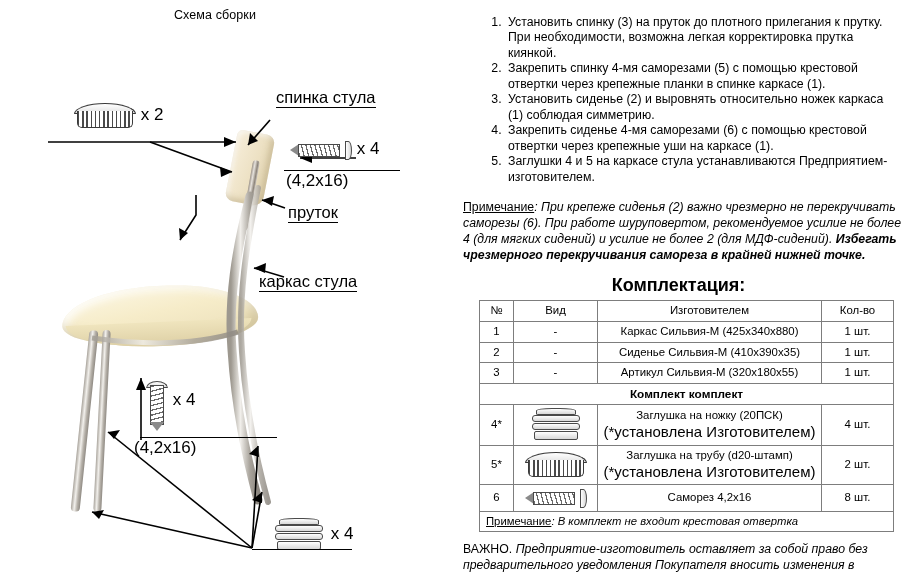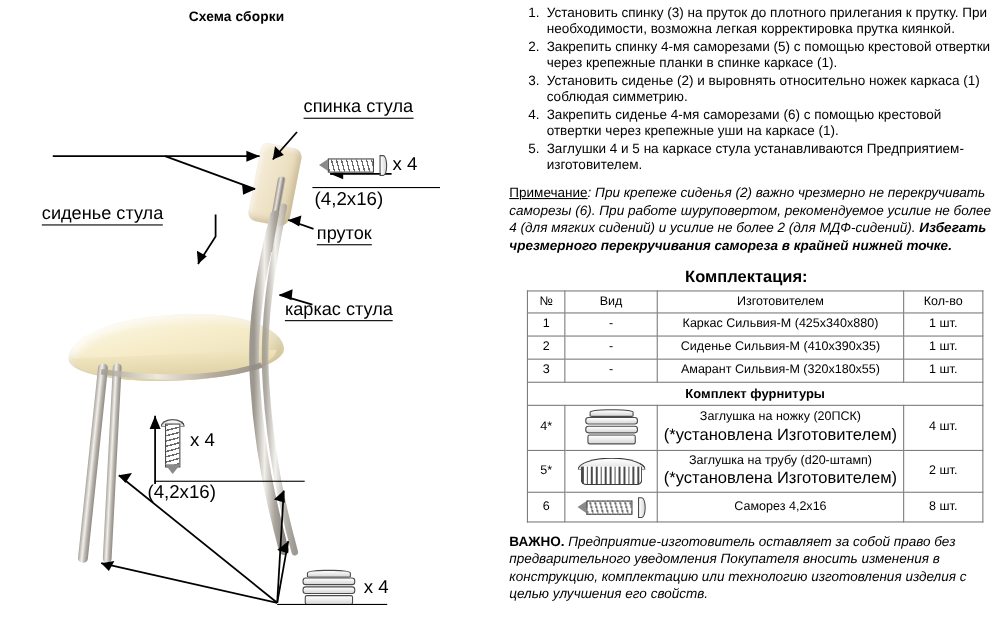--- a/index.html
+++ b/index.html
@@ -7,21 +7,21 @@
     width:910px;height:575px;background:#fff;overflow:hidden;
     font-family:"Liberation Sans","DejaVu Sans",sans-serif;
     color:#000;position:relative;
   }
   .page{position:relative;width:910px;height:575px;}
 
   
   .left{position:absolute;left:0;top:0;width:460px;height:575px;}
   .title-main{
     position:absolute;left:0;top:8px;width:430px;text-align:center;
-    font-size:12.5px;font-weight:bold;letter-spacing:.1px;
+    font-size:12.5px;font-weight:normal;letter-spacing:.1px;
   }
   .title-sub{
     position:absolute;left:0;top:39px;width:430px;text-align:center;
     font-size:12.5px;
   }
   .title-sub b{font-weight:bold;}
 
   
   .chair{position:absolute;left:0;top:0;width:460px;height:575px;}
   .seat{
@@ -122,30 +122,30 @@
     background:linear-gradient(90deg,#fff,#d8d8d8);box-sizing:border-box;
   }
 
   
   .right{position:absolute;left:463px;top:0;width:447px;height:575px;}
   .r-title{
     text-align:center;font-size:12.6px;font-weight:bold;
     margin:8px 0 4px 0;letter-spacing:.1px;
   }
   ol.steps{
-    margin:4px;padding-left:27px;font-size:12.3px;line-height:1.26;
+    margin:15px;padding-left:27px;font-size:12.3px;line-height:1.26;
   }
   ol.steps li{margin-bottom:0px;padding-left:3px;}
   .note{
     font-size:12.3px;line-height:1.3;margin-top:9px;font-style:italic;
   }
   .note .hdr{font-style:normal;text-decoration:underline;}
   .note b{font-weight:bold;font-style:italic;}
   .kompl{
-    text-align:center;font-weight:bold;font-size:15px;margin:11px 16px 4px 0;
+    text-align:center;font-weight:bold;font-size:18px;margin:11px 16px 4px 0;
   }
   table.parts{
     border-collapse:collapse;width:414px;margin:0 auto;
     font-size:11.4px;table-layout:fixed;
   }
   table.parts td,table.parts th{
     border:1px solid #7d7d7d;padding:3px 2px;text-align:center;vertical-align:middle;
     font-weight:400;line-height:1.2;
   }
   .c-num{width:34px;}
@@ -153,21 +153,21 @@
   .c-name{width:224px;}
   .c-qty{width:72px;}
   tr.sub td{font-weight:bold;font-size:11.8px;padding:3px 0;}
   td.idb{font-weight:bold;}
   .sm-note{font-size:15px;display:block;}
   tr.tnote td{text-align:left;padding:3px 6px;font-size:11.3px;font-style:italic;}
   tr.tnote u{font-style:normal;}
   .vazhno{
     font-size:12.3px;line-height:1.3;margin-top:10px;font-style:italic;
   }
-  .vazhno b{font-style:normal;font-weight:bold;}
+  .vazhno b{font-style:normal;font-weight:normal;}
 </style>
 </head>
 <body>
 
 <div class="page">
 
   <div class="left">
 
     <div class="title-main">Схема сборки</div>
 
@@ -228,24 +228,29 @@
         <polygon points="254,268 266,263 265,273"></polygon>
         <polygon points="300,158 312,153 312,163"></polygon>
         <polygon points="141,378 136,390 146,390"></polygon>
         <polygon points="108,432 120,430 114,439"></polygon>
         <polygon points="92,512 104,510 99,519"></polygon>
         <polygon points="262,492 252,500 262,503"></polygon>
         <polygon points="258,446 249,454 259,457"></polygon>
       </g>
     </svg>
 
+    <div class="qty" style="left:74px;top:103px;">
+      <span class="cap-round">
+        <span class="top"></span><span class="body"></span>
+      </span>
+      <span>x 2</span>
+    </div>
 
     <div class="dlabel" style="left:276px;top:88px;">спинка стула</div>
 
-    <div class="dlabel" style="left:38px;top:185px;">сиденье стула</div>
 
     <div class="dlabel" style="left:288px;top:203px;">пруток</div>
 
     <div class="dlabel" style="left:259px;top:272px;">каркас стула</div>
 
     <div class="qty" style="left:290px;top:140px;">
       <span class="screw-h">
         <span class="tip"></span><span class="shank"></span><span class="head"></span>
       </span>
       <span>x 4</span>
@@ -310,26 +315,26 @@
         </tr>
         <tr>
           <td>2</td>
           <td>-</td>
           <td>Сиденье Сильвия-М (410х390х35)</td>
           <td>1 шт.</td>
         </tr>
         <tr>
           <td>3</td>
           <td>-</td>
-          <td>Амарант Сильвия-М (320х180х55)</td>
+          <td>Артикул Сильвия-М (320х180х55)</td>
           <td>1 шт.</td>
         </tr>
 
         <tr class="sub">
-          <td colspan="4">Комплект фурнитуры</td>
+          <td colspan="4">Комплект комплект</td>
         </tr>
 
         <tr>
           <td class="idb">4*</td>
           <td>
             <span class="cap-leg"><i></i><i></i><i></i><i></i></span>
           </td>
           <td>
             <span>Заглушка на ножку (20ПСК)</span>
             <span class="sm-note">(*установлена Изготовителем)</span>
@@ -349,18 +354,21 @@
         </tr>
         <tr>
           <td>6</td>
           <td>
             <span class="screw-h"><span class="tip"></span><span class="shank"></span><span class="head"></span></span>
           </td>
           <td>Саморез 4,2х16</td>
           <td>8 шт.</td>
         </tr>
 
+        <tr class="tnote">
+          <td colspan="4"><u>Примечание</u><span>: В комплект не входит крестовая отвертка</span></td>
+        </tr>
       </tbody>
     </table>
 
     <div class="vazhno"><b>ВАЖНО.</b><span> Предприятие-изготовитель оставляет за собой право без предварительного уведомления Покупателя вносить изменения в конструкцию, комплектацию или технологию изготовления изделия с целью улучшения его свойств.</span></div>
   </div>
 </div>
 
 </body></html>

